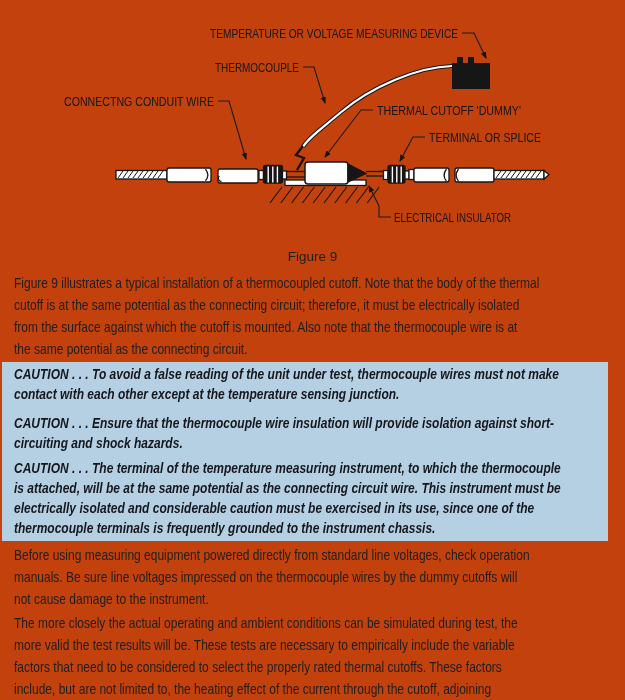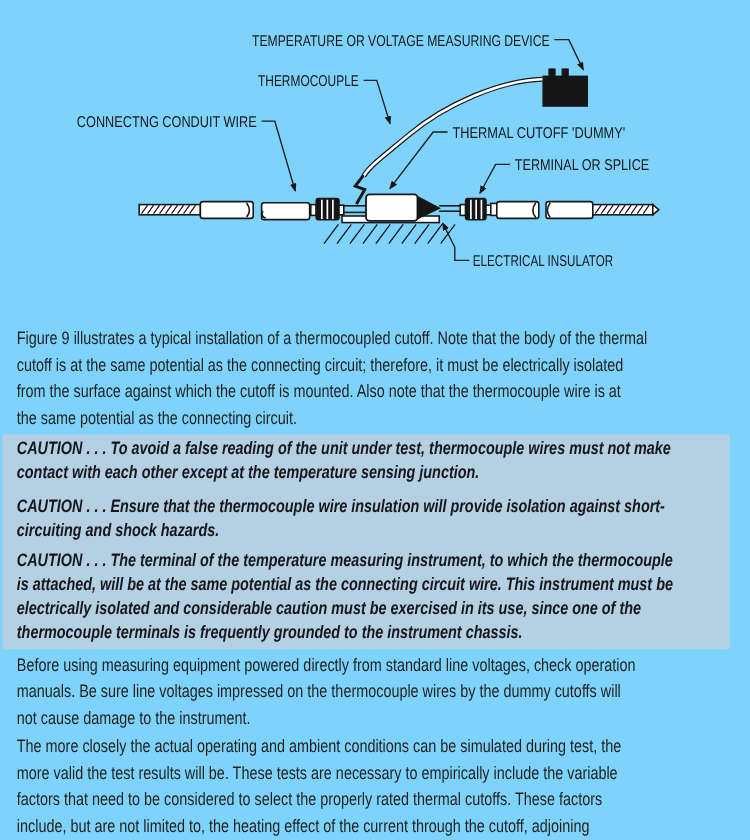--- a/index.html
+++ b/index.html
@@ -26,21 +26,21 @@
     white-space:pre; font-size:15px; line-height:22px;
     color:#1f1f1d; z-index:2;
   }
   .caution {
     font-weight:bold; font-style:italic; line-height:20px; color:#15171c;
   }
 </style>
 </head>
 <body>
 
-<div class="page" style="background: #7dd3fc; text-decoration: underline;">
+<div class="page" style="background: #c2410c; text-decoration: underline;">
 
   <svg class="diagram" width="625" height="246" viewBox="0 0 625 246">
     <defs>
       <marker id="arr" markerWidth="8" markerHeight="8" refX="5.5" refY="2.5" orient="auto">
         <path d="M0,0 L6.5,2.5 L0,5 Z" fill="#161616"></path>
       </marker>
     </defs>
 
     <g stroke="#1c1c1c" stroke-width="1.1" fill="none">
       <polyline points="462,33 474,33 486,58" marker-end="url(#arr)"></polyline>
@@ -105,20 +105,21 @@
     </g>
 
     <text x="210" y="38" textLength="248" lengthAdjust="spacingAndGlyphs">TEMPERATURE OR VOLTAGE MEASURING DEVICE</text>
     <text x="215" y="72" textLength="84" lengthAdjust="spacingAndGlyphs">THERMOCOUPLE</text>
     <text x="64" y="106" textLength="150" lengthAdjust="spacingAndGlyphs">CONNECTNG CONDUIT WIRE</text>
     <text x="377" y="115" textLength="144" lengthAdjust="spacingAndGlyphs">THERMAL CUTOFF 'DUMMY'</text>
     <text x="429" y="142" textLength="112" lengthAdjust="spacingAndGlyphs">TERMINAL OR SPLICE</text>
     <text x="394" y="222" textLength="117" lengthAdjust="spacingAndGlyphs">ELECTRICAL INSULATOR</text>
   </svg>
 
+  <div class="caption">Figure 9</div>
 
   <div class="highlight" style="background: rgb(181, 208, 227);"></div>
 
   <div class="para" style="top:272px">Figure 9 illustrates a typical installation of a thermocoupled cutoff. Note that the body of the thermal
 cutoff is at the same potential as the connecting circuit; therefore, it must be electrically isolated
 from the surface against which the cutoff is mounted. Also note that the thermocouple wire is at
 the same potential as the connecting circuit.</div>
   <div class="para caution" style="top: 364px; color: rgb(21, 23, 28);">CAUTION . . . To avoid a false reading of the unit under test, thermocouple wires must not make
 contact with each other except at the temperature sensing junction.</div>
   <div class="para caution" style="top: 413px; color: rgb(21, 23, 28);">CAUTION . . . Ensure that the thermocouple wire insulation will provide isolation against short-

